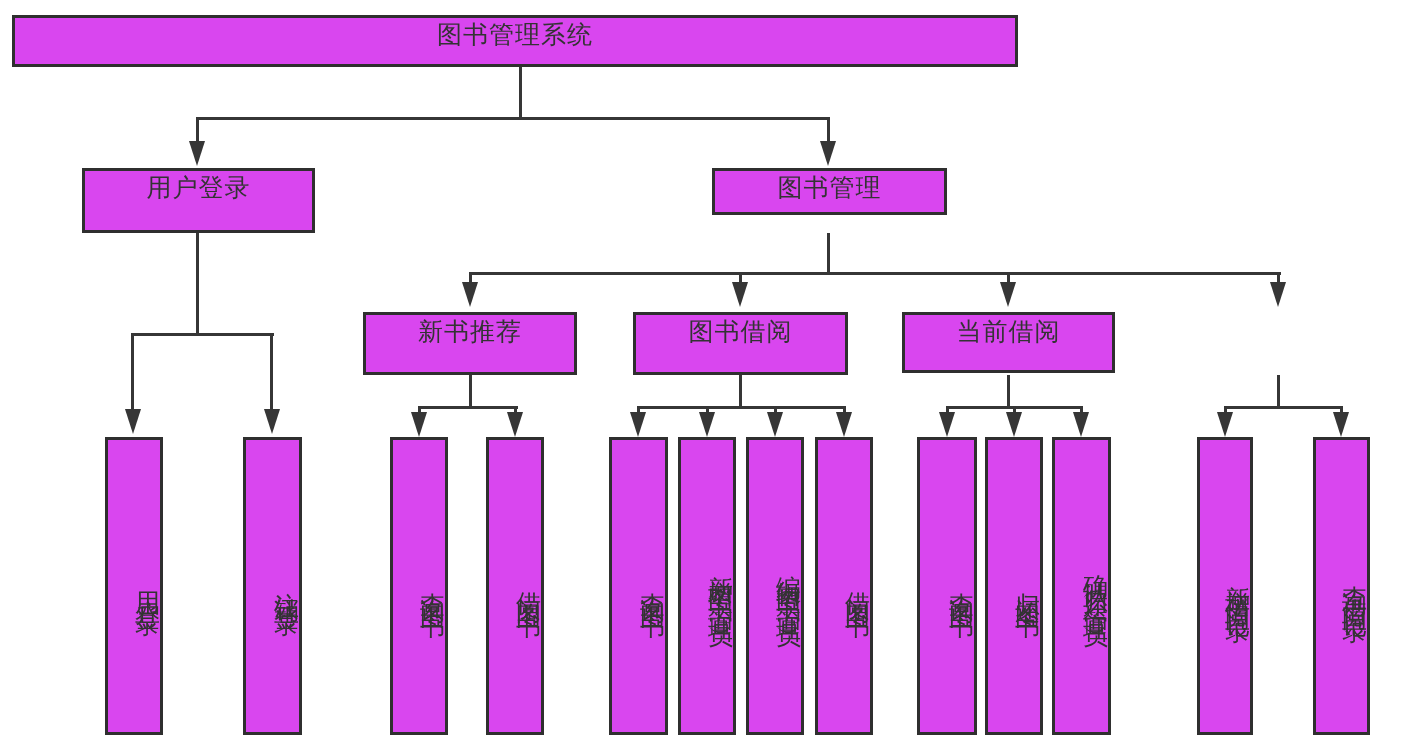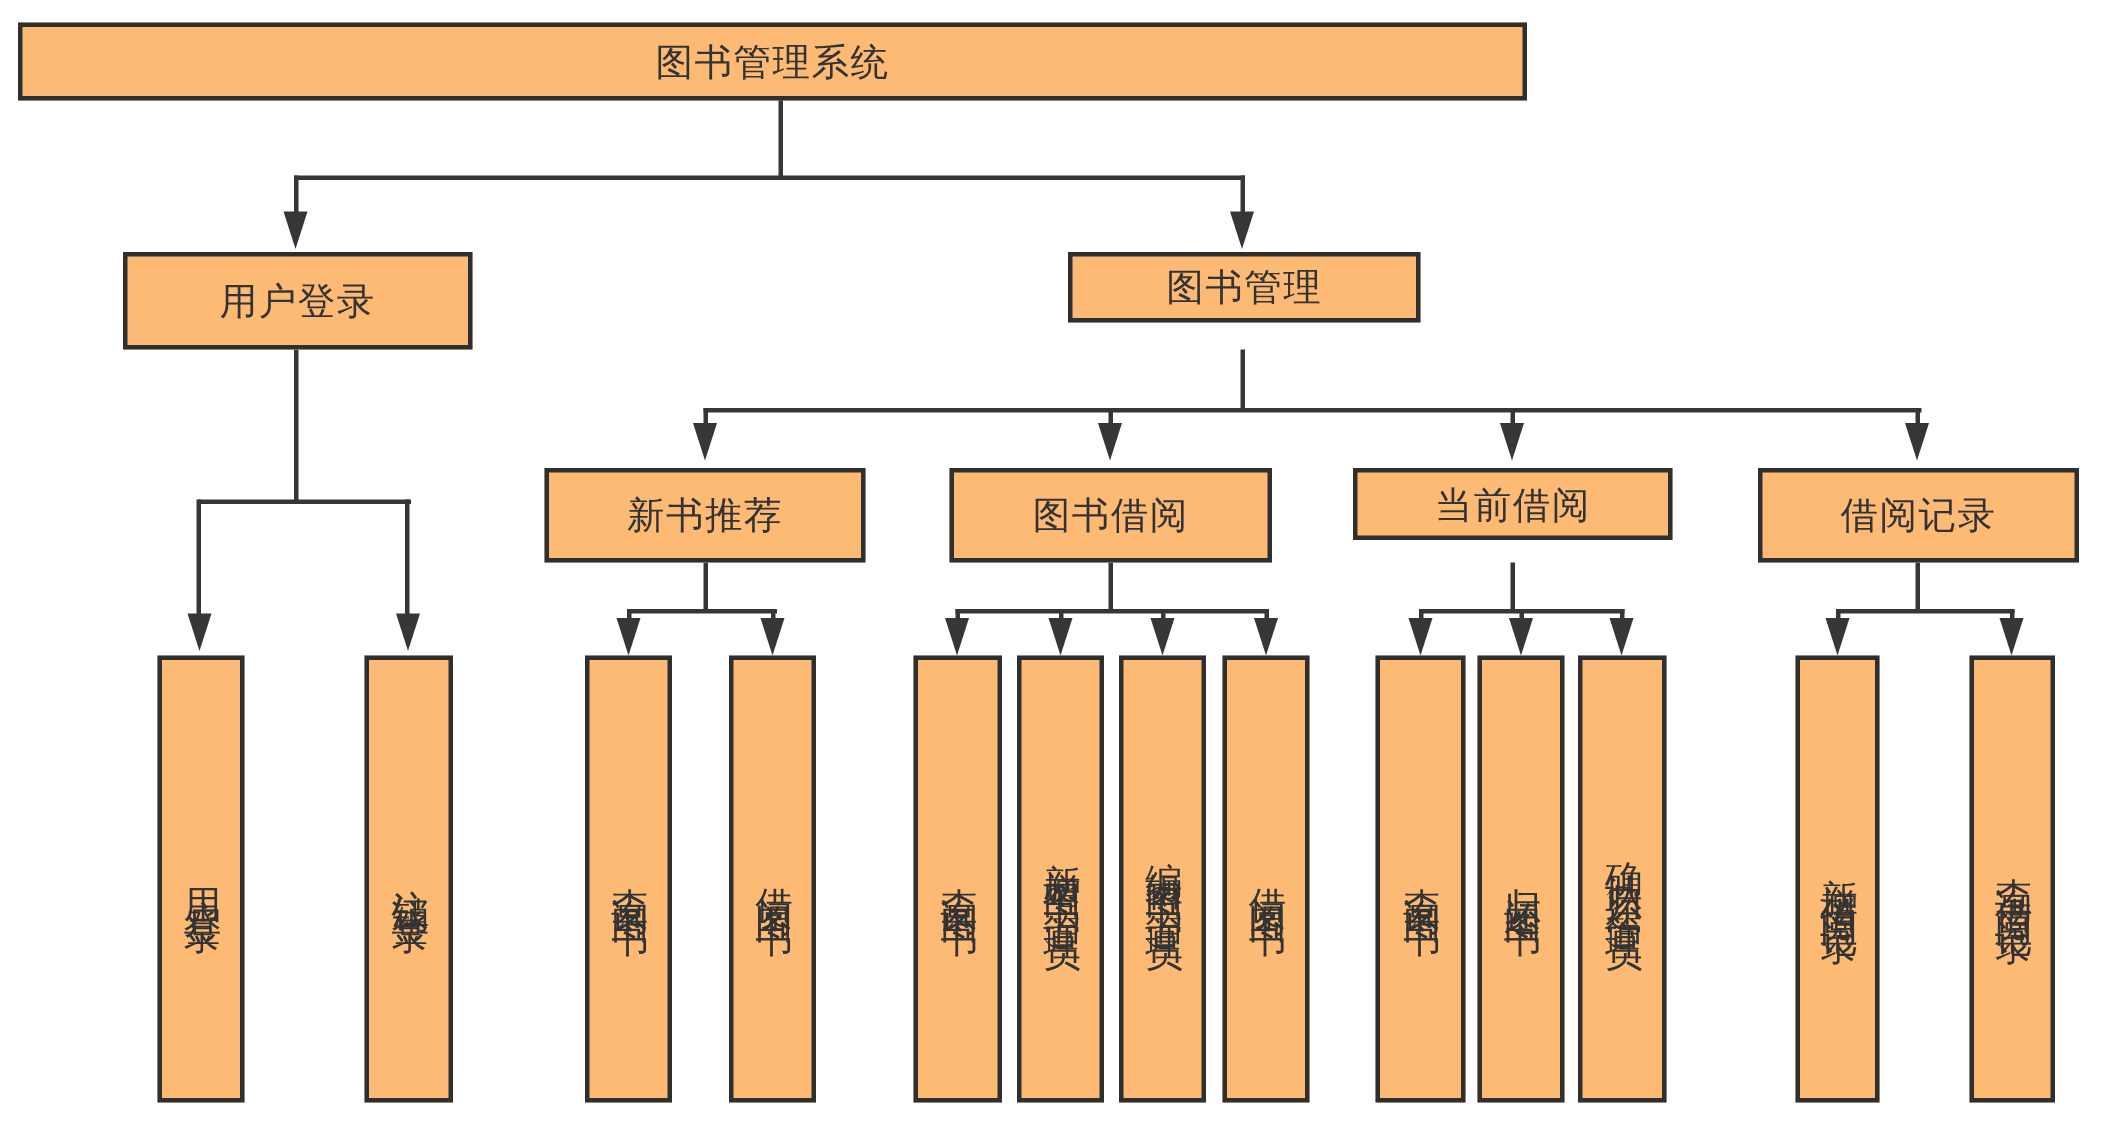--- a/index.html
+++ b/index.html
@@ -7,24 +7,23 @@
     position: relative;
     width: 1405px;
     height: 747px;
     background: #ffffff;
     font-family: "Liberation Sans", "DejaVu Sans", sans-serif;
     overflow: hidden;
   }
   .box {
     position: absolute;
     box-sizing: border-box;
-    background: #fdba74;
+    background: #d946ef;
     border: 3px solid #2f2f2f;
     display: flex;
-    align-items: center;
     justify-content: center;
     color: #333333;
     font-size: 25px;
     z-index: 2;
     letter-spacing: 1px;
   }
   .vbox {
     writing-mode: vertical-rl;
     text-orientation: mixed;
     letter-spacing: 7px;
@@ -95,25 +94,22 @@
   <div class="arrow" style="left:1000px; top:282px;"></div>
   <div class="line" style="left:1277px; top:272px; width:3px; height:12px;"></div>
   <div class="arrow" style="left:1270px; top:282px;"></div>
 
   <div class="box" style="left:633px; top:312px; width:215px; height:63px;">
     <span>图书借阅</span>
   </div>
   <div class="box" style="left:363px; top:312px; width:214px; height:63px;">
     <span>新书推荐</span>
   </div>
-  <div class="box" style="left:902px; top:312px; width:213px; height:48px;">
+  <div class="box" style="left:902px; top:312px; width:213px; height:61px;">
     <span>当前借阅</span>
-  </div>
-  <div class="box" style="left:1172px; top:312px; width:214px; height:63px;">
-    <span>借阅记录</span>
   </div>
 
   <div class="line" style="left:469px; top:375px; width:3px; height:33px;"></div>
   <div class="line" style="left:739px; top:375px; width:3px; height:33px;"></div>
   <div class="line" style="left:1007px; top:375px; width:3px; height:33px;"></div>
   <div class="line" style="left:1277px; top:375px; width:3px; height:33px;"></div>
 
   <div class="line" style="left:418px; top:406px; width:100px; height:3px;"></div>
   <div class="line" style="left:637px; top:406px; width:209px; height:3px;"></div>
   <div class="line" style="left:946px; top:406px; width:137px; height:3px;"></div>

